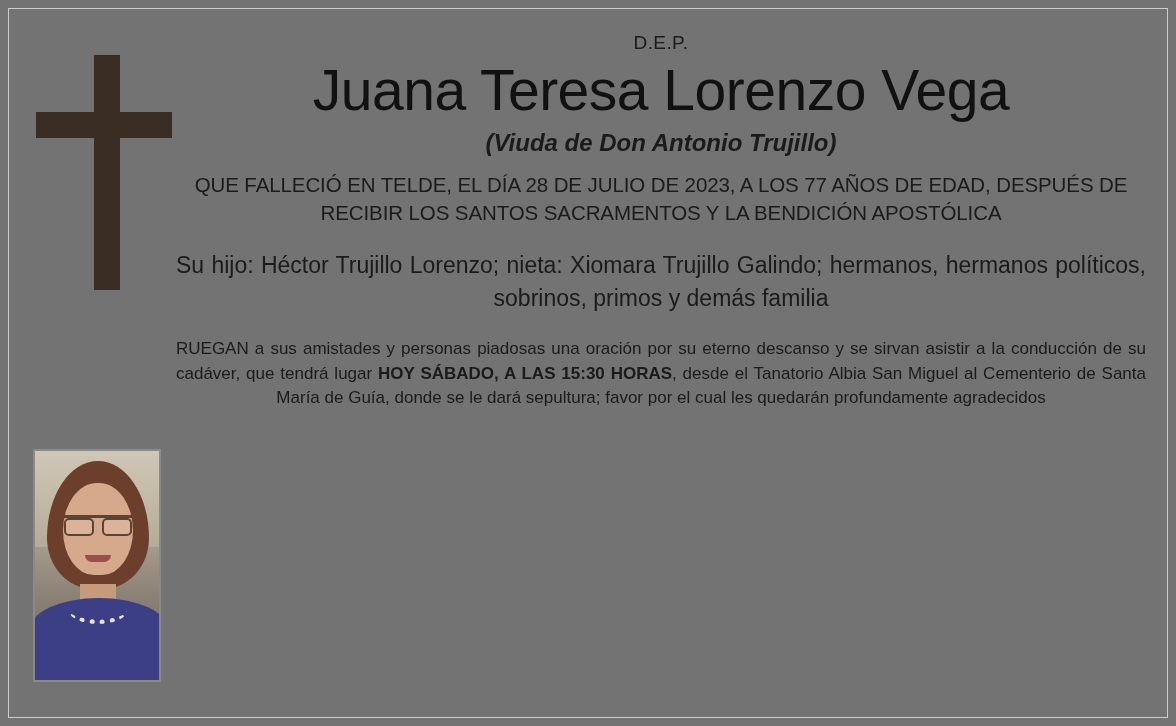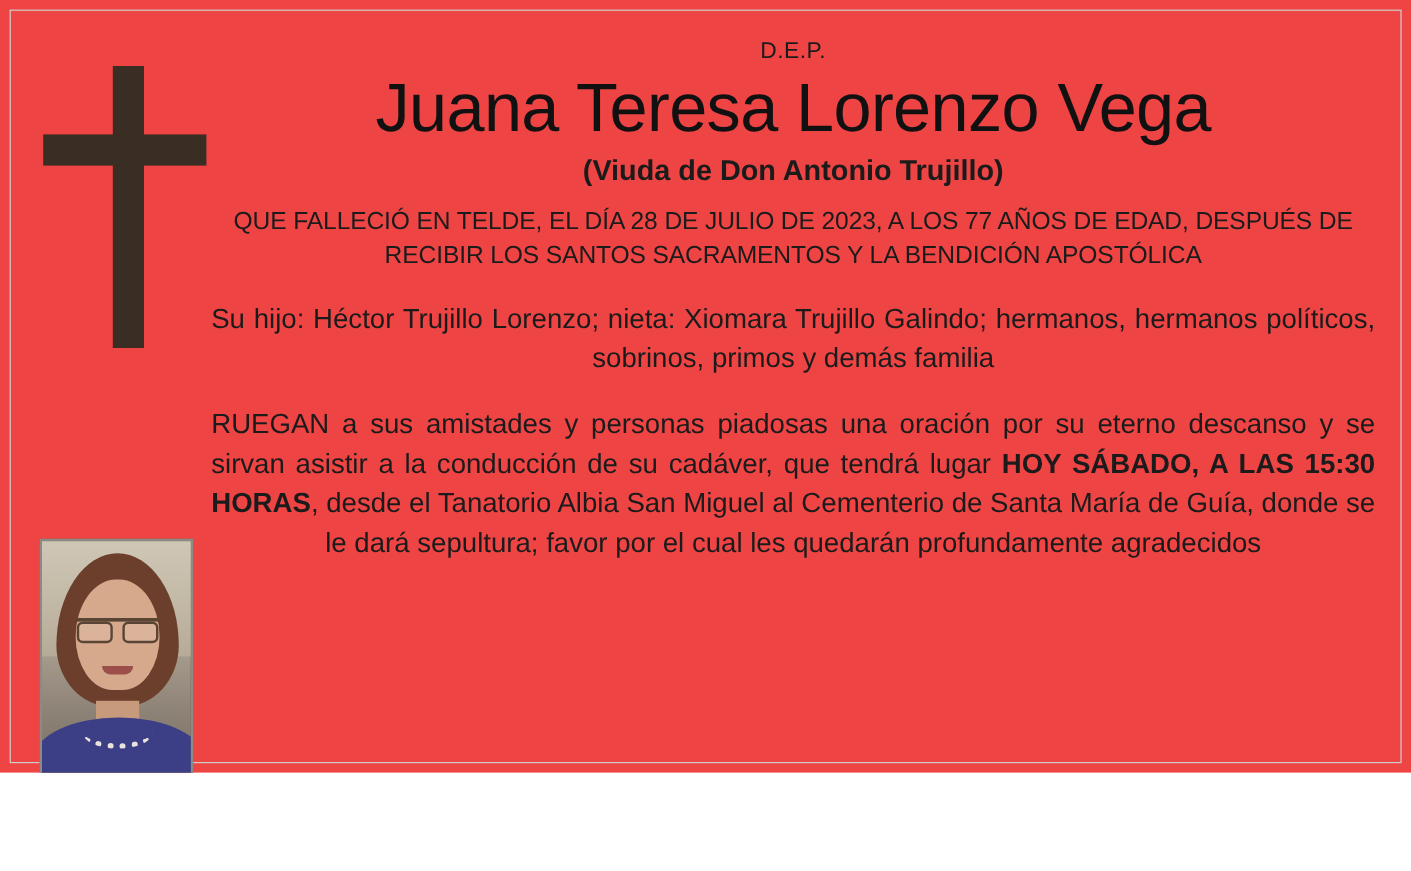--- a/index.html
+++ b/index.html
@@ -6,22 +6,22 @@
     margin: 0;
     padding: 0;
     background: #ffffff;
   }
   body {
     font-family: "Liberation Sans", sans-serif;
   }
   .obituary {
     position: relative;
     width: 1176px;
-    height: 644px;
-    background: #ef4444;
+    height: 726px;
+    background: #737373;
     box-sizing: border-box;
     overflow: hidden;
   }
   .border-frame {
     position: absolute;
     left: 8px;
     top: 8px;
     right: 8px;
     bottom: 8px;
     border: 1px solid #cfcdc9;
@@ -175,36 +175,37 @@
     font-weight: normal;
     letter-spacing: -0.5px;
     line-height: 1.12;
     margin: 4px 0 6px 0;
     color: #111111;
   }
   .widow {
     font-size: 24px;
     font-weight: bold;
     margin: 4px 0 14px 0;
+    font-style: italic;
   }
   .death-info {
     font-size: 20.5px;
     line-height: 1.38;
     letter-spacing: -0.1px;
     margin: 0 14px 0 14px;
   }
   .family {
     font-size: 23px;
     line-height: 1.43;
     margin: 22px 0 0 0;
     text-align: justify;
     text-align-last: center;
   }
   .request {
-    font-size: 23px;
+    font-size: 17px;
     line-height: 1.43;
     margin: 22px 0 0 0;
     text-align: justify;
     text-align-last: center;
     text-indent: 0;
   }
   .request b { font-weight: bold; }
   .place-date {
     font-size: 23px;
     text-align: right;

